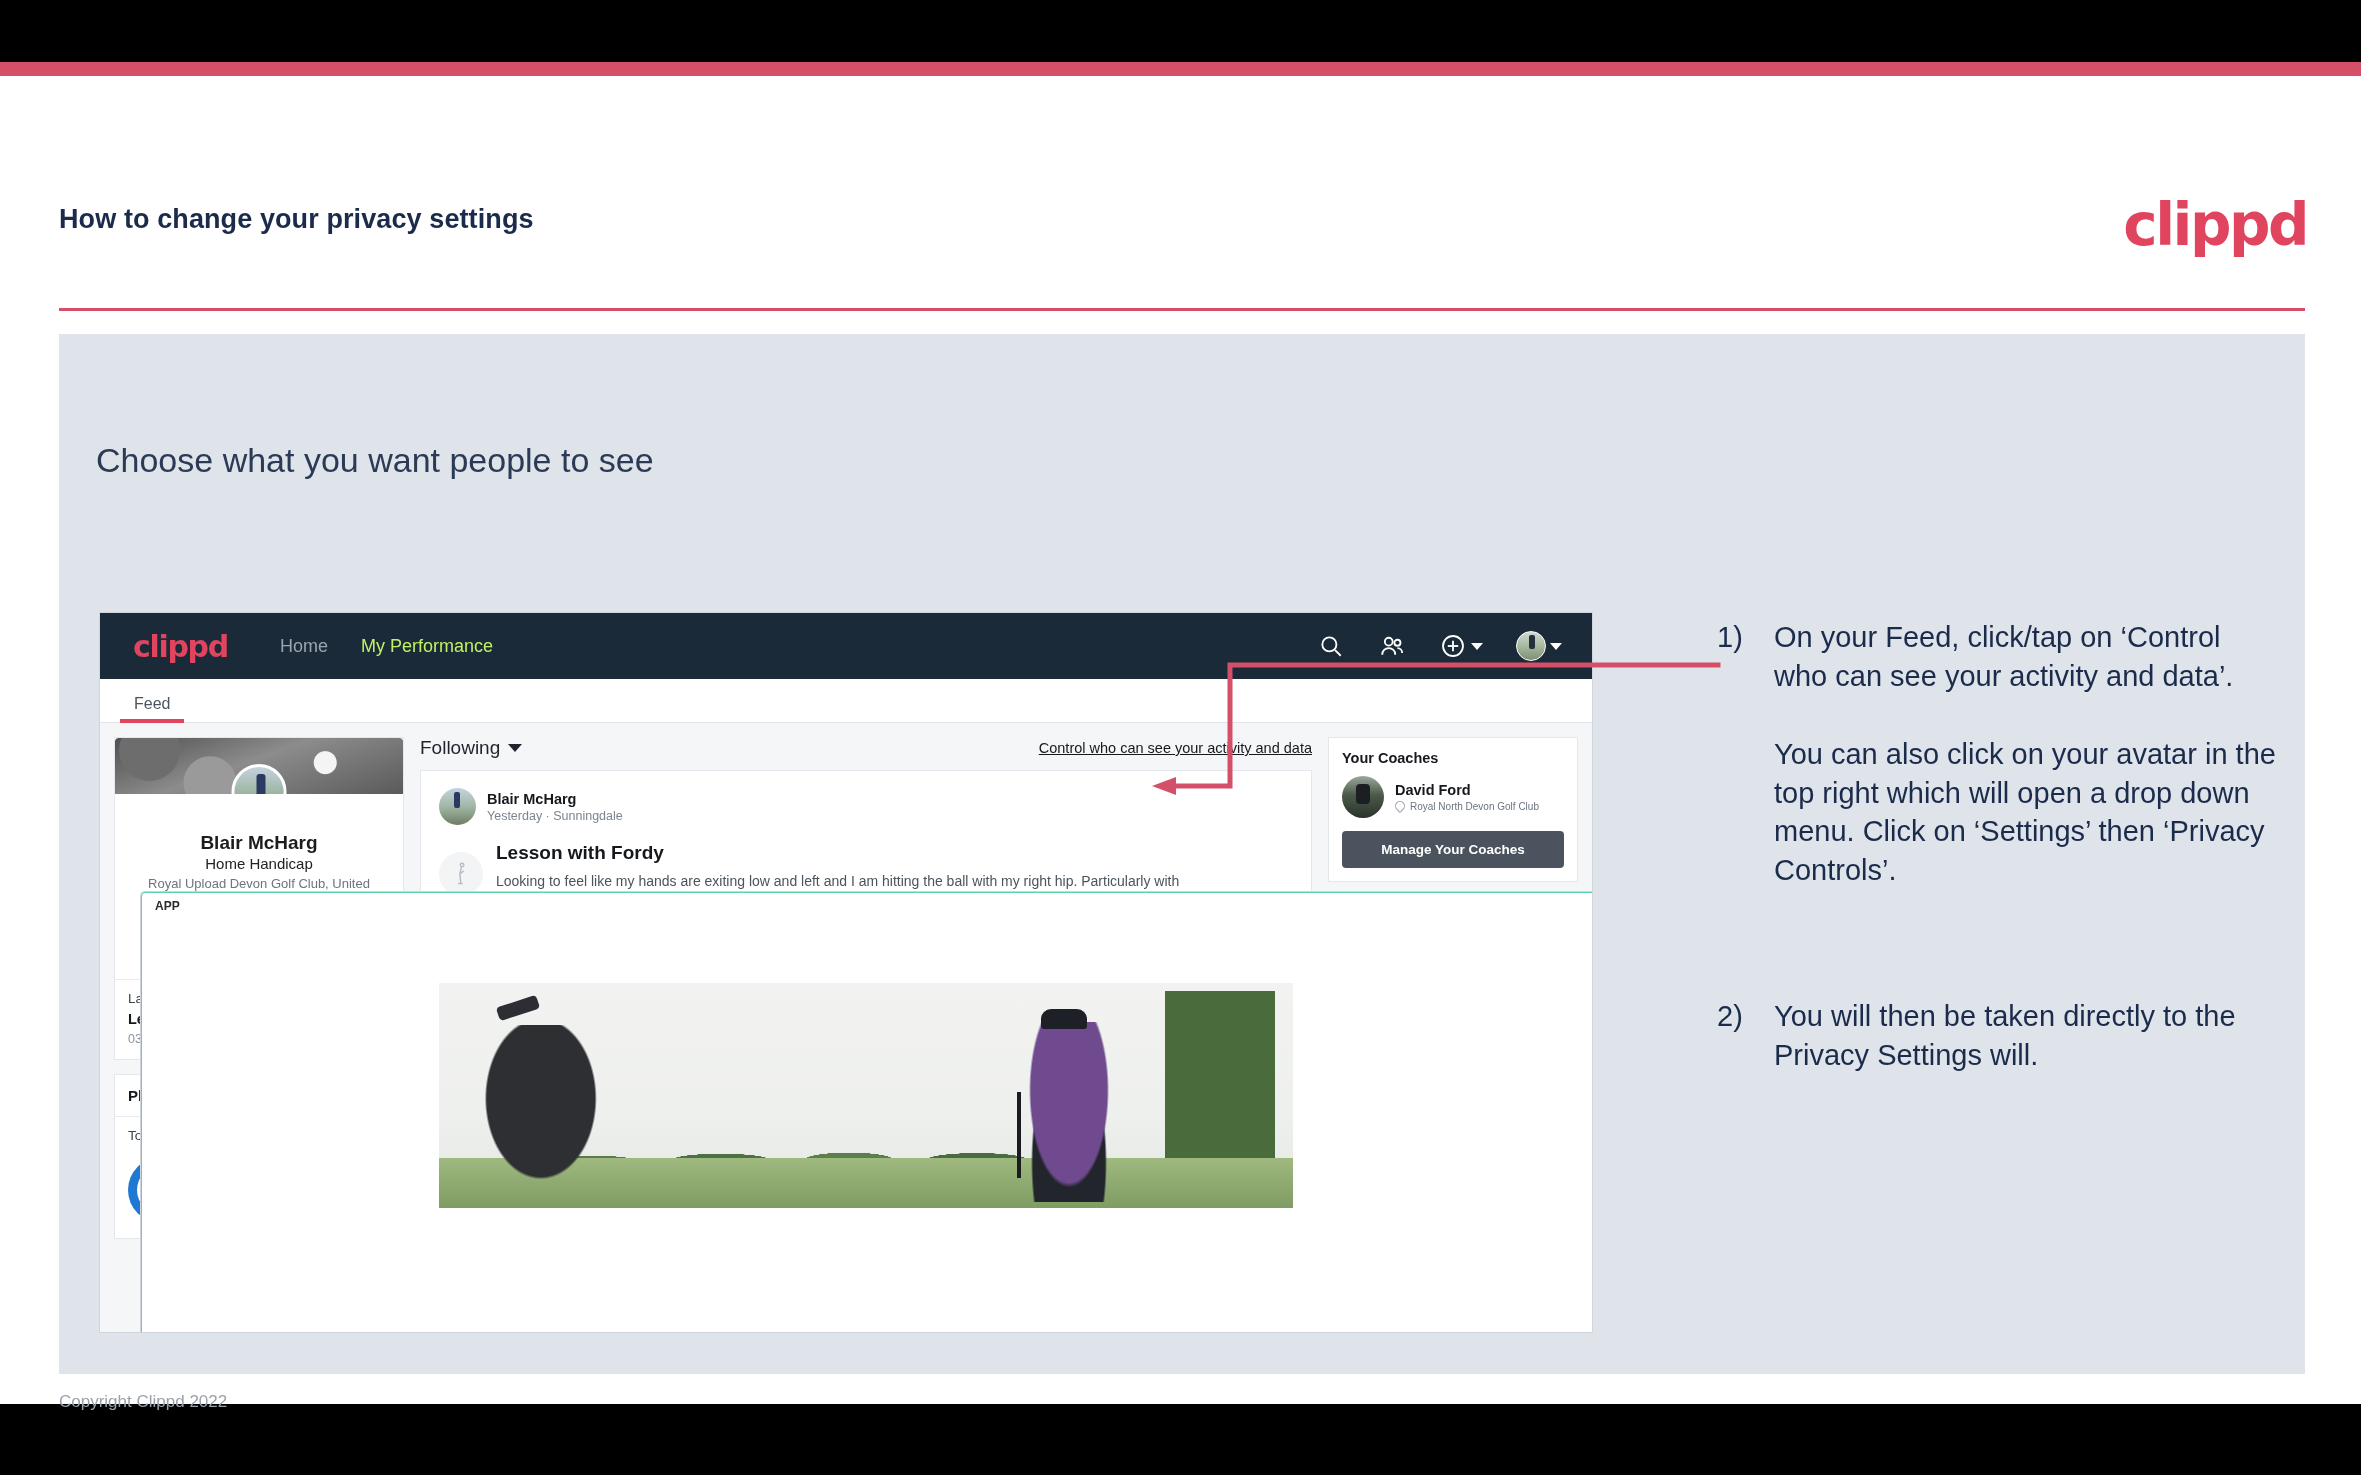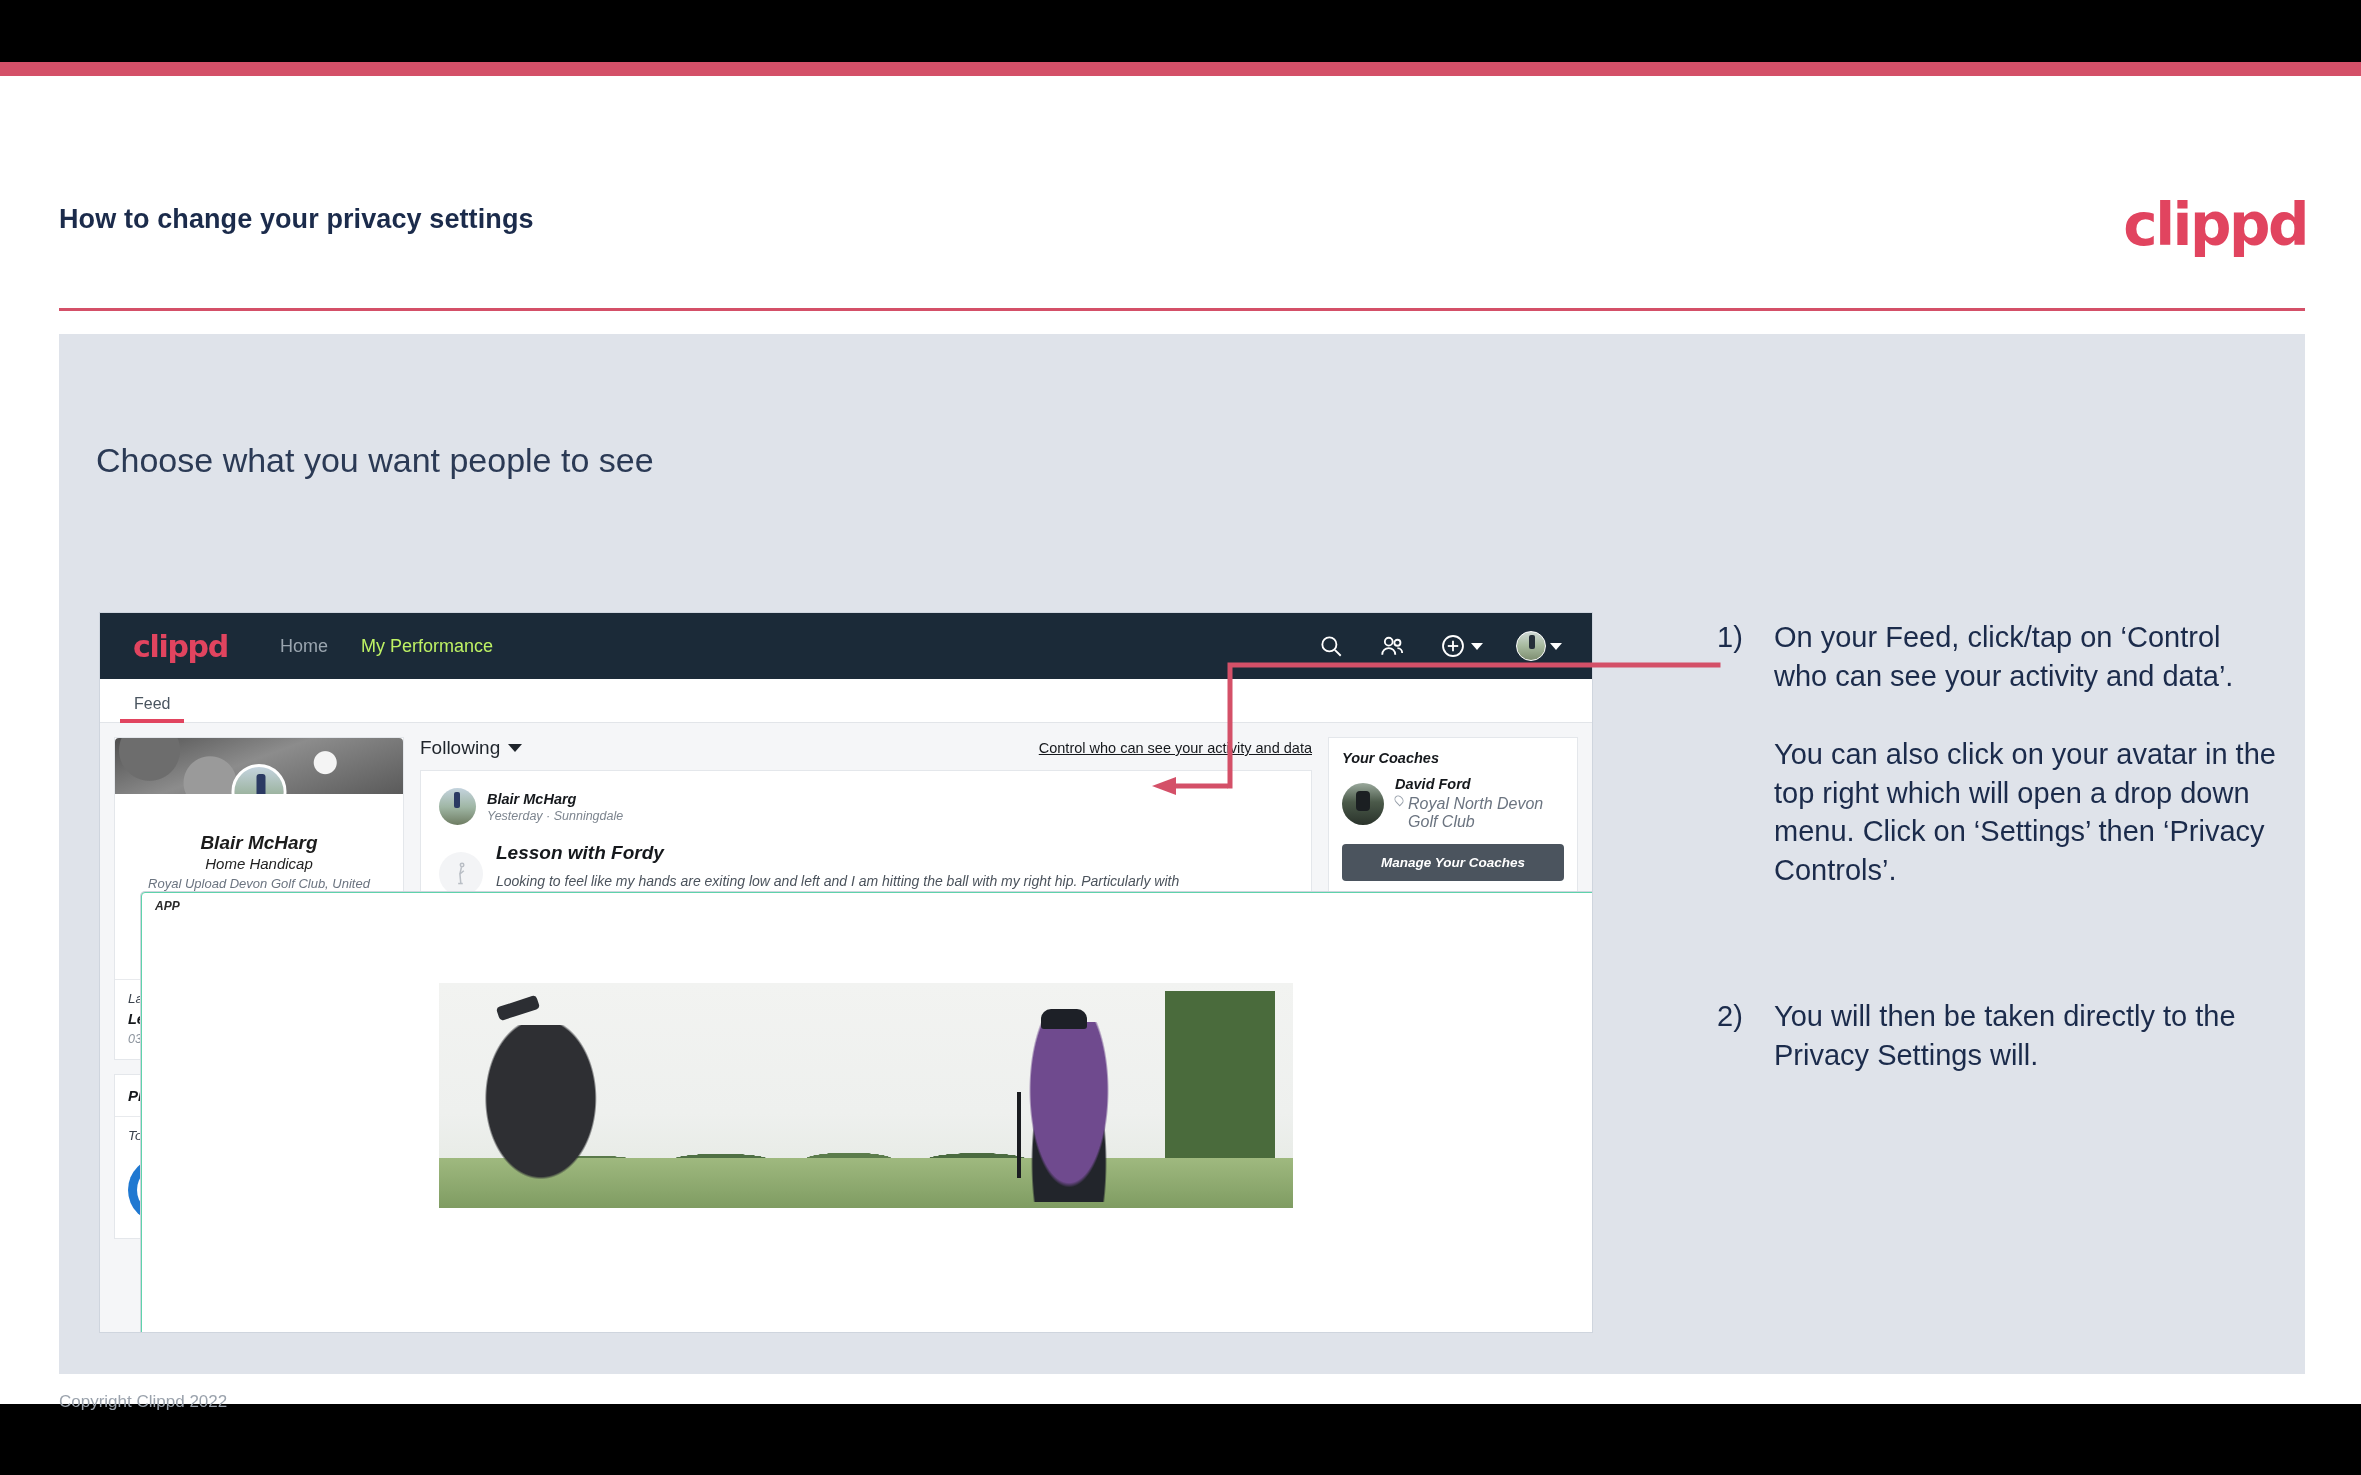--- a/index.html
+++ b/index.html
@@ -82,21 +82,21 @@
     height:44px; background:#fff; border-bottom:1px solid #e2e5e9;
     display:flex; align-items:flex-end; padding-left:20px;
   }
   .app-tab {
     font-size:16px; color:#4a5560; padding:0 14px 9px 14px; position:relative;
   }
   .app-tab.active::after{content:"";position:absolute;left:0;bottom:-1px;width:100%;height:4px;background:#e1445f;}
 
   .app-body { display:flex; gap:16px; padding:14px 14px 0 14px; background:#f5f6f8; height:609px; }
 
-  .card { background:#fff; border:1px solid #e4e7eb; border-radius:0;font-style:italic; }
+  .card { background:#fff; border:1px solid #e4e7eb; border-radius:0; }
 
   
   .col-left { width:290px; flex:none; display:flex; flex-direction:column; gap:14px; }
   .profile-cover{
     height:56px; border-radius:4px 4px 0 0; position:relative; overflow:hidden;
     background:
       radial-gradient(circle at 73% 44%, #f4f4f4 0 11px, transparent 12px),
       radial-gradient(circle at 33% 80%, #9a9a9a 0 26px, transparent 27px),
       radial-gradient(circle at 12% 22%, #6d6d6d 0 30px, transparent 31px),
       linear-gradient(160deg,#4f4f4f,#8c8c8c 45%,#5a5a5a);
@@ -189,21 +189,21 @@
   .pm-club{position:absolute;left:58px;top:18px;width:42px;height:14px;background:#2c2e33;border-radius:4px;transform:rotate(-18deg);}
 
   
   .col-right{ width:250px; flex:none; display:flex; flex-direction:column; gap:14px;}
   .rc-head{padding:12px 13px 0 13px;font-size:14.5px;font-weight:700;color:#15181c;}
   .coach-row{display:flex;align-items:center;gap:11px;padding:10px 13px 0 13px;}
   .coach-av{width:42px;height:42px;border-radius:50%;flex:none;overflow:hidden;
     background:linear-gradient(180deg,#9aa99c 0%,#4b5a4a 45%,#2a332b 100%);position:relative;}
   .coach-av::after{content:"";position:absolute;left:14px;top:8px;width:14px;height:20px;background:#1b1f22;border-radius:4px;}
   .coach-name{font-size:14.5px;font-weight:700;color:#15181c;}
-  .coach-club{font-size:16px;color:#6b7480;margin-top:3px;display:flex;align-items:flex-start;gap:5px;}
+  .coach-club{font-size:10px;color:#6b7480;margin-top:3px;display:flex;align-items:flex-start;gap:5px;}
   .pin{width:10px;height:10px;border:1.3px solid #9aa2ac;border-radius:50% 50% 50% 0;transform:rotate(-45deg);}
   .btn-dark{margin:13px 13px 13px 13px;background:#4b545e;color:#fff;text-align:center;
     font-size:13.5px;font-weight:700;padding:11px 0;border-radius:4px;}
   .tm-box{margin:10px 13px 0 13px;border:1px solid #e4e7eb;border-radius:4px;}
   .tm-brand{height:56px;display:flex;align-items:center;justify-content:center;background:#f7f8f9;
     font-family:"Liberation Serif", serif;font-size:25px;color:#8c949d;}
   .tm-input{display:flex;align-items:center;border-top:1px solid #e4e7eb;padding:7px 8px;}
   .tm-ph{font-size:12.5px;color:#9aa2ac;}
   .tm-btn{margin-left:auto;background:#4b545e;color:#fff;font-size:11.5px;font-weight:700;padding:6px 10px;border-radius:3px;}
   .cd-box{margin:10px 13px 0 13px;border:1px solid #e4e7eb;border-radius:4px;height:56px;

